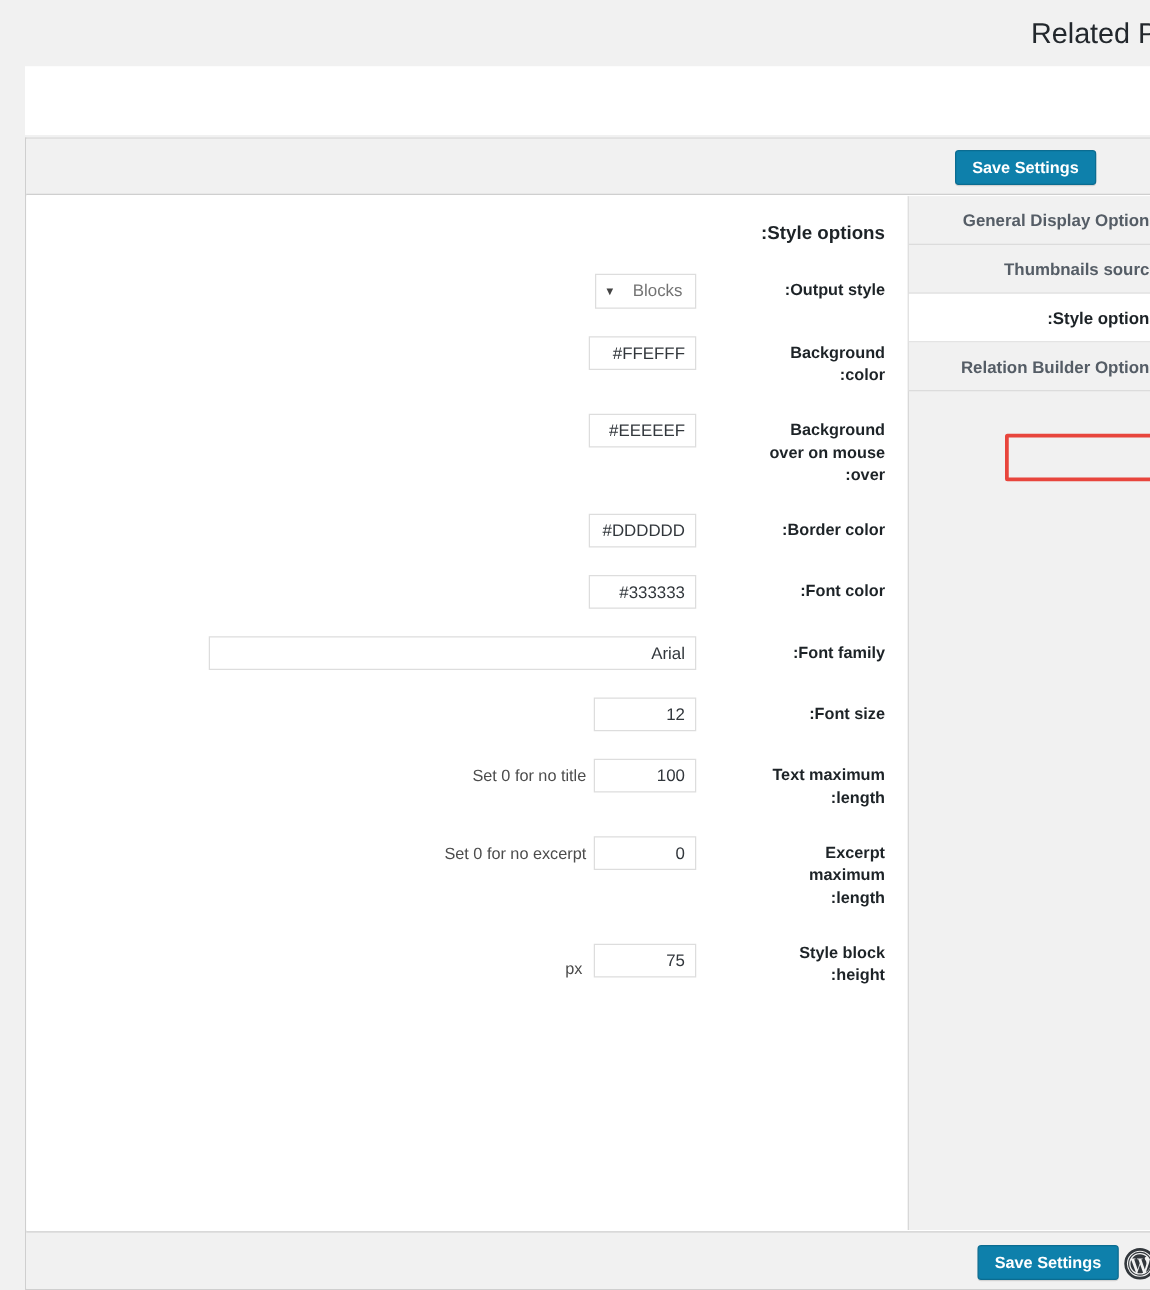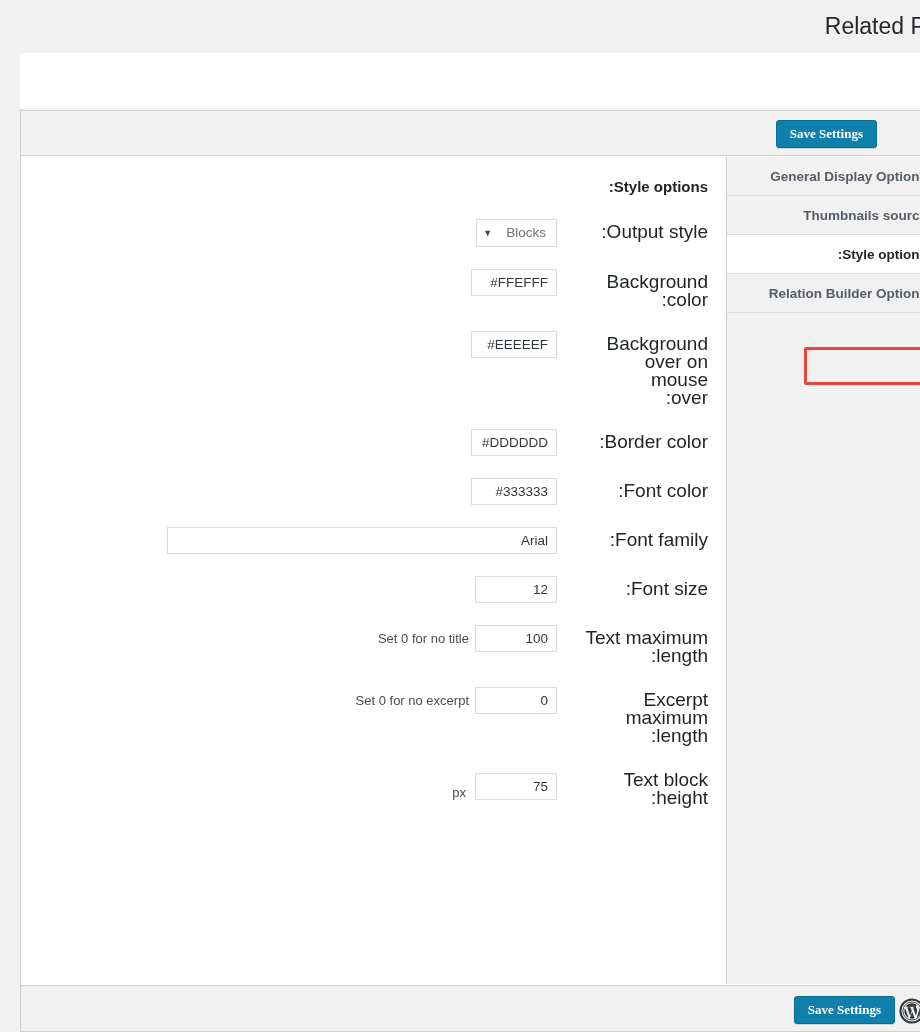--- a/index.html
+++ b/index.html
@@ -77,21 +77,21 @@
     right: 63px;
     background: #0e80ab;
     border: 1px solid #0b6c91;
     border-radius: 3px;
     color: #ffffff;
     font-size: 13px;
     font-weight: bold;
     padding: 5px 13px 6px 13px;
     line-height: 15px;
     cursor: pointer;
-    font-family: Liberation Serif, serif;
+    font-family: Liberation Sans, sans-serif;
     box-shadow: 0 1px 0 rgba(0,0,0,0.12);
   }
   .panel-toolbar-bottom .save-btn { top: 10px; right: 45px; }
 
   .wp-logo {
     position: absolute;
     top: 12px;
     right: 15px;
     width: 26px;
     height: 26px;
@@ -168,22 +168,22 @@
     display: flex;
     flex-direction: row-reverse;
     align-items: flex-start;
     padding-right: 18px;
     margin-top: 22px;
   }
   .row-label {
     width: 125px;
     flex: 0 0 125px;
     text-align: right;
-    font-weight: normal;
-    font-size: 19px;
+    font-weight: bold;
+    font-size: 13px;
     color: #1d2327;
     line-height: 18px;
     padding-top: 4px;
   }
   .row-field {
     flex: 0 0 auto;
     margin-right: 26px;
     display: flex;
     flex-direction: row-reverse;
     align-items: center;
@@ -349,21 +349,21 @@
           <div>:length</div>
         </div>
         <div class="row-field">
           <input class="inp inp-num" value="0" style="">
           <span class="hint">Set 0 for no excerpt</span>
         </div>
       </div>
 
       <div class="form-row">
         <div class="row-label">
-          <div>Text block</div>
+          <div>Style block</div>
           <div>:height</div>
         </div>
         <div class="row-field">
           <input class="inp inp-num" value="75" style="">
           <span class="unit">px</span>
         </div>
       </div>
 
     </div>
   </div>

